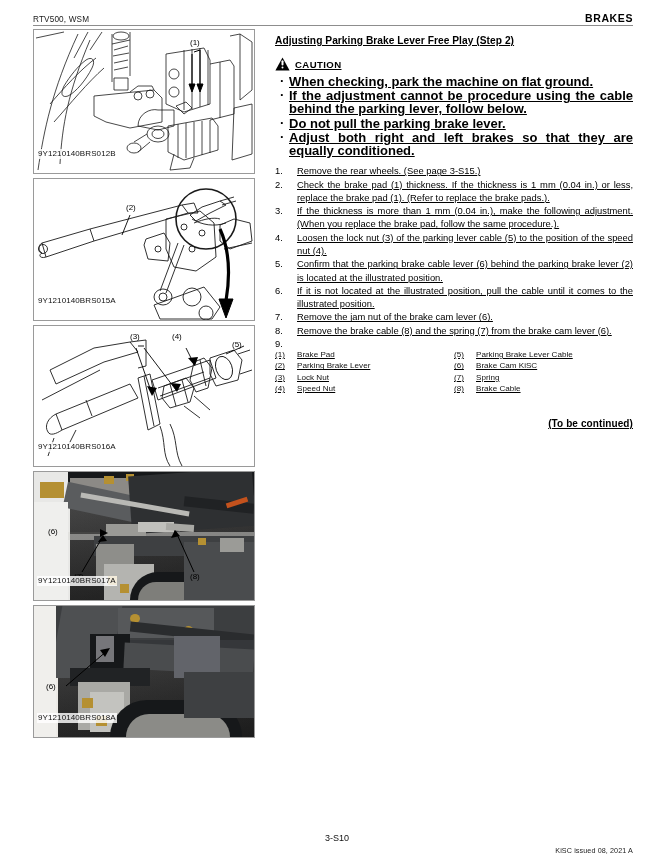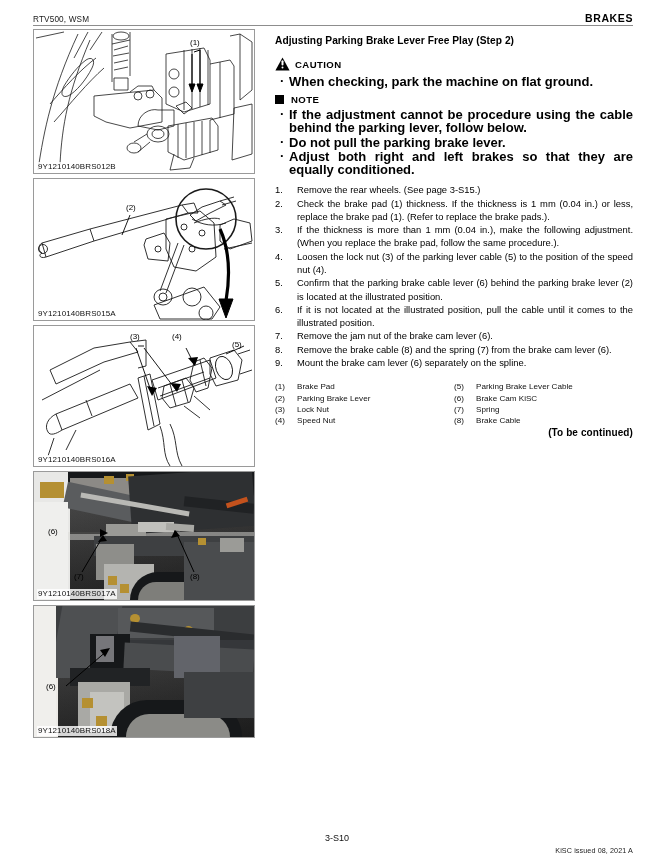--- a/index.html
+++ b/index.html
@@ -69,21 +69,21 @@
   .figbox .art {
     position: relative;
     width: 100%;
     height: 100%;
     display: block;
   }
   .figbox svg { display: block; width: 100%; height: 100%; }
   .figcap {
     position: absolute;
     left: 3px;
-    bottom: 1px;
+    bottom: 14px;
     font-size: 8px;
     letter-spacing: 0.1px;
     color: #111;
     background: rgba(255,255,255,0.82);
     padding: 0 1px;
     line-height: 10px;
     white-space: nowrap;
     text-align: right;
   }
   .fig-h143 { height: 143px; }
@@ -132,20 +132,21 @@
     line-height: 9px;
     white-space: nowrap;
   }
 
   
   .textcol {
     position: absolute;
     left: 275px;
     top: 34px;
     width: 358px;
+    text-decoration: underline;
   }
   .sec-title {
     font-size: 10.2px;
     font-weight: bold;
     letter-spacing: 0.05px;
     margin: 0 0 9px 0;
     line-height: 13px;
   }
 
   .caution-head {
@@ -251,21 +252,21 @@
     width: 22px;
     flex: 0 0 22px;
   }
   .legend-row .lv {
     flex: 1 1 auto;
   }
   .tbc {
     text-align: right;
     font-size: 10px;
     font-weight: bold;
-    margin-top: 0;
+    margin-top: 24px;
     letter-spacing: 0.1px;
   }
 
   
   .pagenum {
     position: absolute;
     left: 0;
     right: 0;
     top: 833px;
     text-align: center;
@@ -580,24 +581,20 @@
         <polygon points="7.5,0.4 14.6,13.4 0.4,13.4" fill="#000"></polygon>
         <rect x="6.5" y="3.2" width="2" height="5.4" rx="1" fill="#fff"></rect>
         <rect x="6.5" y="9.6" width="2" height="2" rx="1" fill="#fff"></rect>
       </svg>
       <span class="caution-word">CAUTION</span>
     </div>
     <ul class="bullets">
       <li>When checking, park the machine on flat ground.</li>
     </ul>
 
-    <div class="note-head">
-      <span class="sq-icon"></span>
-      <span class="note-word">NOTE</span>
-    </div>
     <ul class="bullets">
       <li class="justify-full">If the adjustment cannot be procedure using the cable behind the parking lever, follow below.</li>
       <li>Do not pull the parking brake lever.</li>
       <li class="justify-full">Adjust both right and left brakes so that they are equally conditioned.</li>
     </ul>
 
     <ol class="steps">
       <li>
         <span class="num">1.</span>
         <span>Remove the rear wheels. (See page 3-S15.)</span>
@@ -625,21 +622,20 @@
       <li>
         <span class="num">7.</span>
         <span>Remove the jam nut of the brake cam lever (6).</span>
       </li>
       <li>
         <span class="num">8.</span>
         <span>Remove the brake cable (8) and the spring (7) from the brake cam lever (6).</span>
       </li>
       <li>
         <span class="num">9.</span>
-        <span>Mount the brake cam lever (6) separately on the spline.</span>
       </li>
     </ol>
 
     <div class="legend">
       <div class="legend-col">
         <div class="legend-row">
           <span class="lk">(1)</span>
           <span class="lv">Brake Pad</span>
         </div>
         <div class="legend-row">

